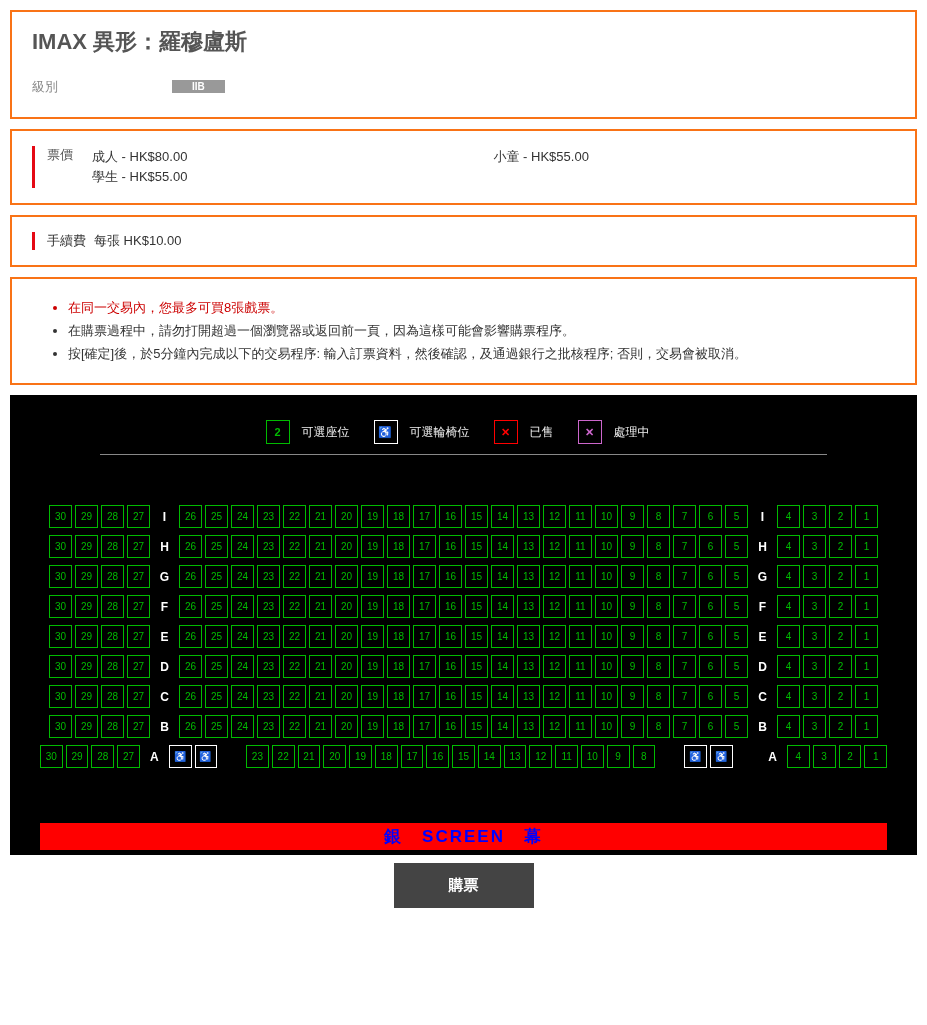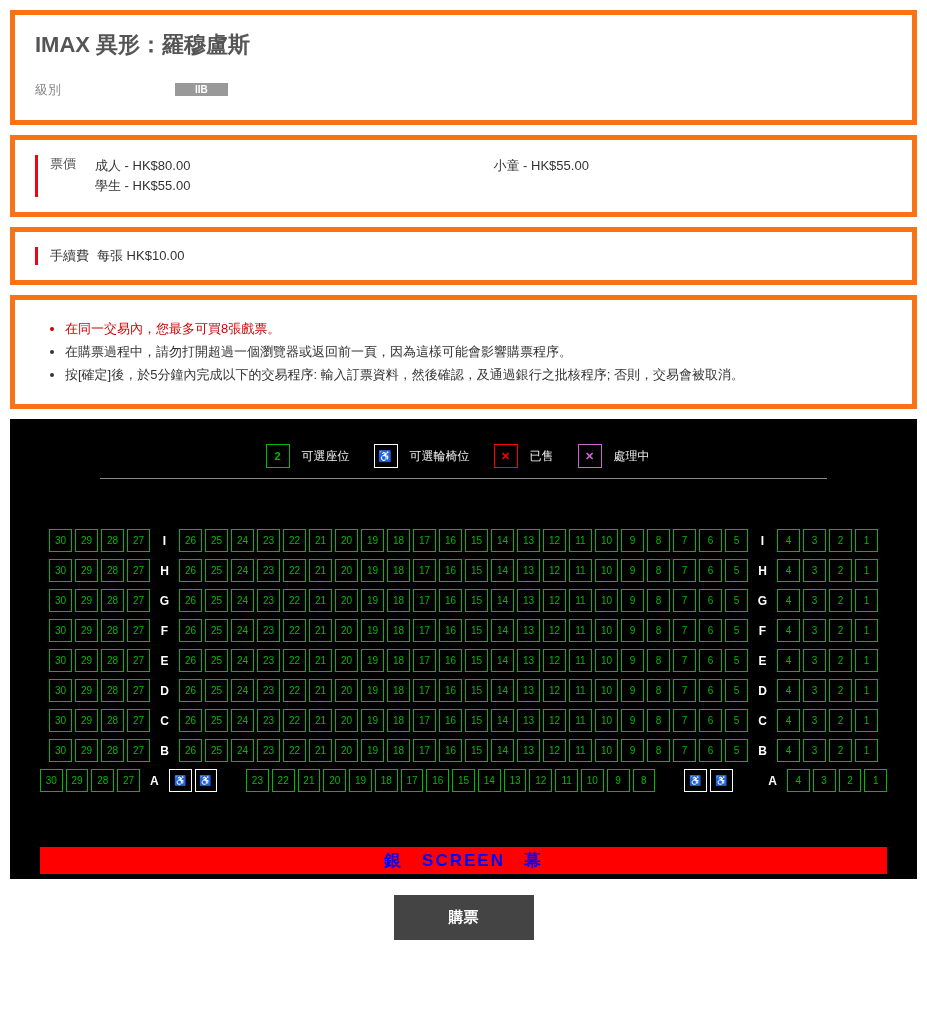--- a/index.html
+++ b/index.html
@@ -5,21 +5,21 @@
 body {
   font-family: Arial, "Microsoft JhengHei", sans-serif;
   font-size: 13px;
   color: #333;
   background: #fff;
   margin: 0;
   padding: 10px;
   width: 907px;
 }
 .panel {
-  border: 5px solid #f97316;
+  border: 2px solid #f97316;
   padding: 15px 20px;
   margin-bottom: 10px;
 }
 .title {
   font-size: 22px;
   font-weight: bold;
   color: #555;
   margin: 0 0 15px;
 }
 .info-grid { display: flex; }
@@ -36,21 +36,21 @@
   padding: 1px 20px;
 }
 .red-bar { border-left: 3px solid #e50914; padding-left: 12px; display: flex; align-items: flex-start; }
 .price-label { width: 45px; color: #555; font-family: Liberation Mono, monospace; }
 .price-cols { display: flex; flex: 1; }
 .price-col { flex: 1; }
 .price-col div { margin: 2px 0; color: #333; font-size: 13px; }
 .fee-row { display: flex; align-items: center; }
 .fee-label { margin-right: 8px; }
 .notes ul { margin: 5px 0; padding-left: 30px; }
-.notes li { margin: 5px 0; color: #333; font-size: 13px;}
+.notes li { margin: 5px 6px; color: #333; font-size: 13px;}
 .notes li.red { color: #c00; }
 .theater {
   background: #000;
   padding: 25px 30px 5px;
   color: #fff;
 }
 .legend { display: flex; justify-content: center; align-items: center; gap: 12px; margin-bottom: 10px;}
 .leg-box {
   display: inline-flex;
   width: 22px; height: 22px;
@@ -101,21 +101,21 @@
   color: #00f;
   text-align: center;
   font-size: 17px;
   font-weight: bold;
   letter-spacing: 2px;
   margin: 55px 0 0;
   padding: 2px 0;
 }
 .buy-btn {
   display: block;
-  margin: 16px auto;
+  margin: 8px auto;
   background: #444;
   color: #fff;
   border: none;
   padding: 13px 55px;
   font-size: 15px;
   font-weight: bold;
   cursor: pointer;
 }
 </style>
 </head>

